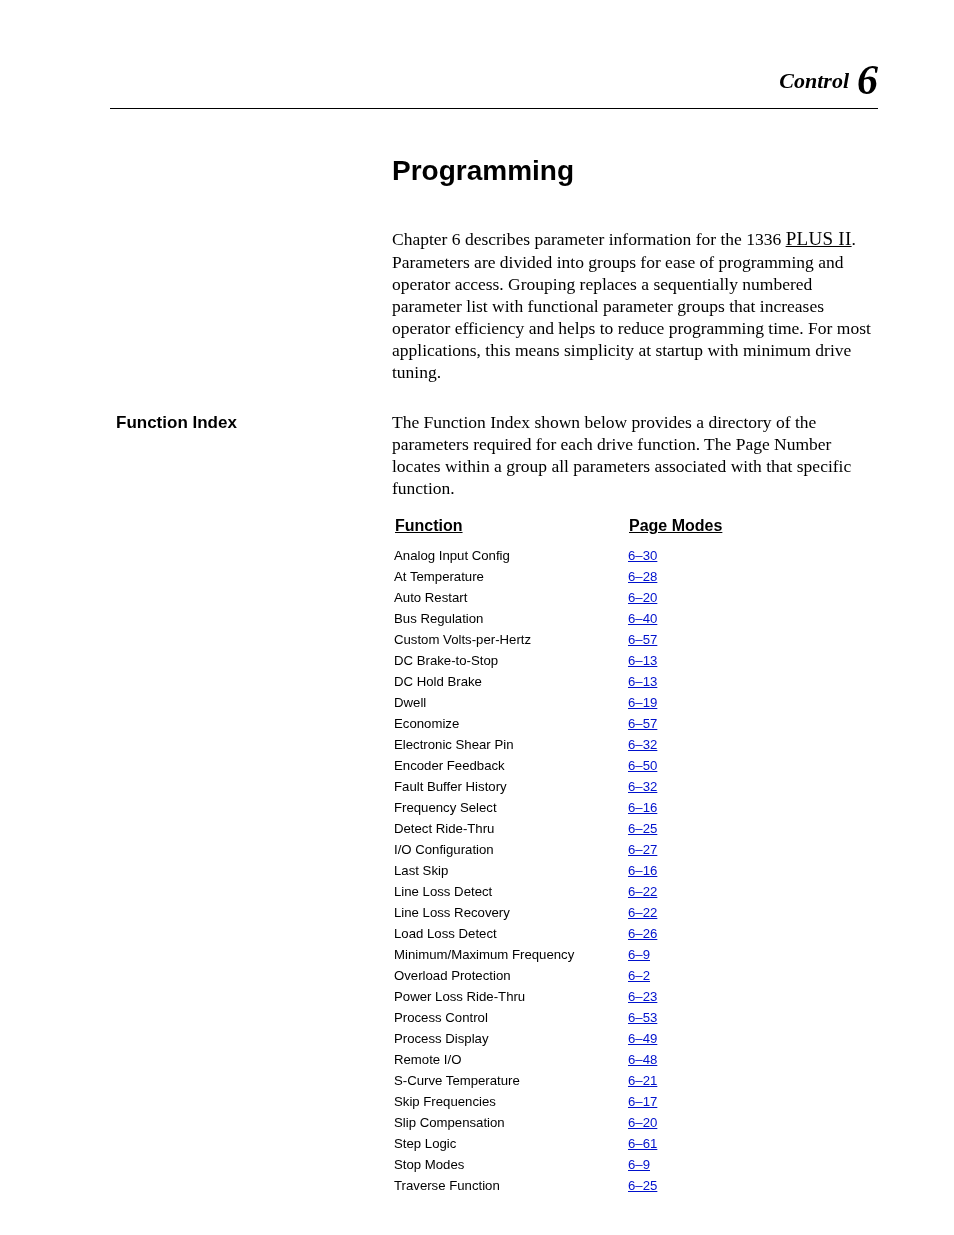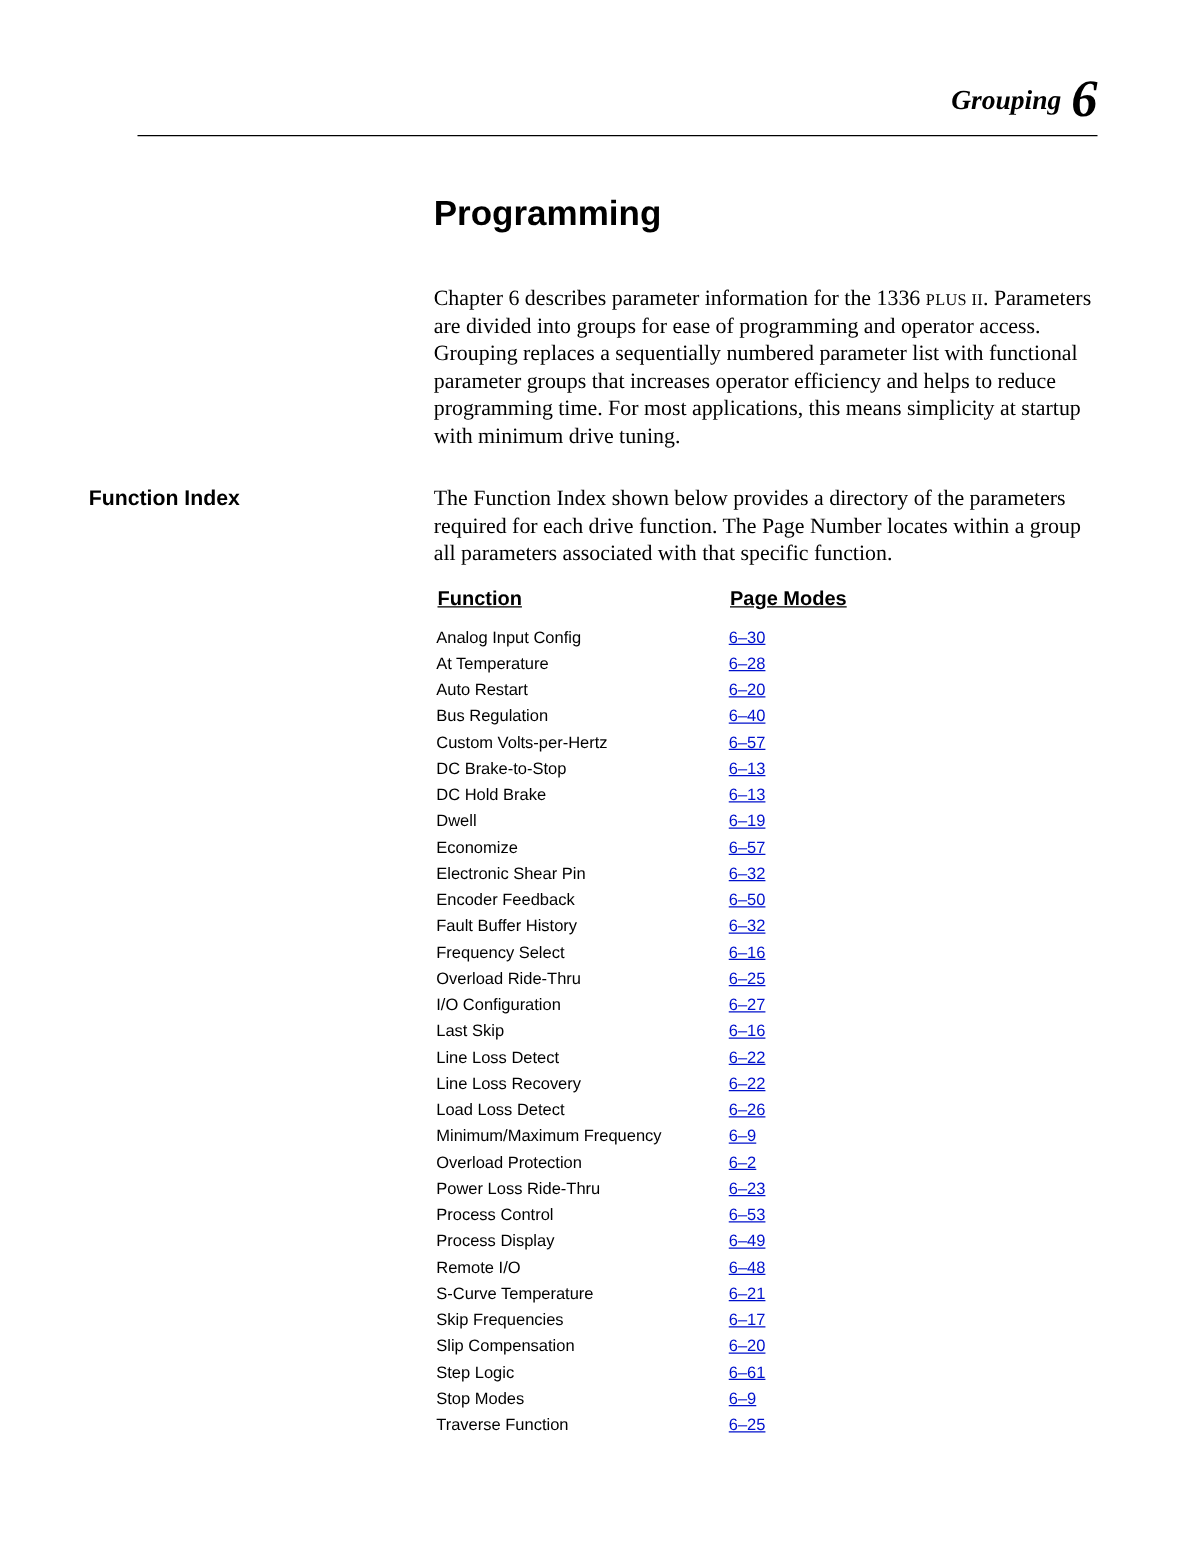--- a/index.html
+++ b/index.html
@@ -33,21 +33,21 @@
     font-weight: bold;
     font-size: 42px;
     margin-left: 4px;
   }
   .hr-top {
     margin: 4px 76px 0 110px;
     border: none;
     border-top: 1.2px solid #000;
   }
   .content {
-    margin-left: 71px;
+    margin-left: 116px;
     margin-right: 76px;
   }
   .title {
     font-family: Arial, Helvetica, sans-serif;
     font-weight: bold;
     font-size: 28px;
     margin-top: 46px;
     margin-left: 276px;
   }
   .body-block {
@@ -64,21 +64,22 @@
   }
   .right-col {
     flex: 1;
     font-family: "Times New Roman", Times, serif;
     font-size: 17.5px;
     line-height: 1.26;
   }
   .sc {
     font-variant: small-caps;
     letter-spacing: 0.3px;
-    font-size: 13px;
+    font-size: 19px;
+    text-decoration: underline;
   }
   .func-table {
     font-family: Arial, Helvetica, sans-serif;
     font-size: 13.2px;
     margin-top: 14px;
   }
   .func-table th {
     text-align: left;
     font-weight: bold;
     text-decoration: underline;
@@ -97,21 +98,21 @@
     text-decoration: underline;
     text-align: center;
   }
 </style>
 </head>
 <body>
 
 <div class="page">
 
   <div class="chapter-header">
-    <span class="chap-word">Grouping</span>
+    <span class="chap-word">Control</span>
     <span class="chap-num">6</span>
   </div>
   <hr class="hr-top">
 
   <div class="content">
 
     <div class="title">Programming</div>
 
     <div class="body-block">
       <div class="left-col"></div>
@@ -179,21 +180,21 @@
               </tr>
               <tr>
                 <td class="col-func">Fault Buffer History</td>
                 <td class="col-page"><a href="#">6–32</a></td>
               </tr>
               <tr>
                 <td class="col-func">Frequency Select</td>
                 <td class="col-page"><a href="#">6–16</a></td>
               </tr>
               <tr>
-                <td class="col-func">Overload Ride-Thru</td>
+                <td class="col-func">Detect Ride-Thru</td>
                 <td class="col-page"><a href="#">6–25</a></td>
               </tr>
               <tr>
                 <td class="col-func">I/O Configuration</td>
                 <td class="col-page"><a href="#">6–27</a></td>
               </tr>
               <tr>
                 <td class="col-func">Last Skip</td>
                 <td class="col-page"><a href="#">6–16</a></td>
               </tr>

